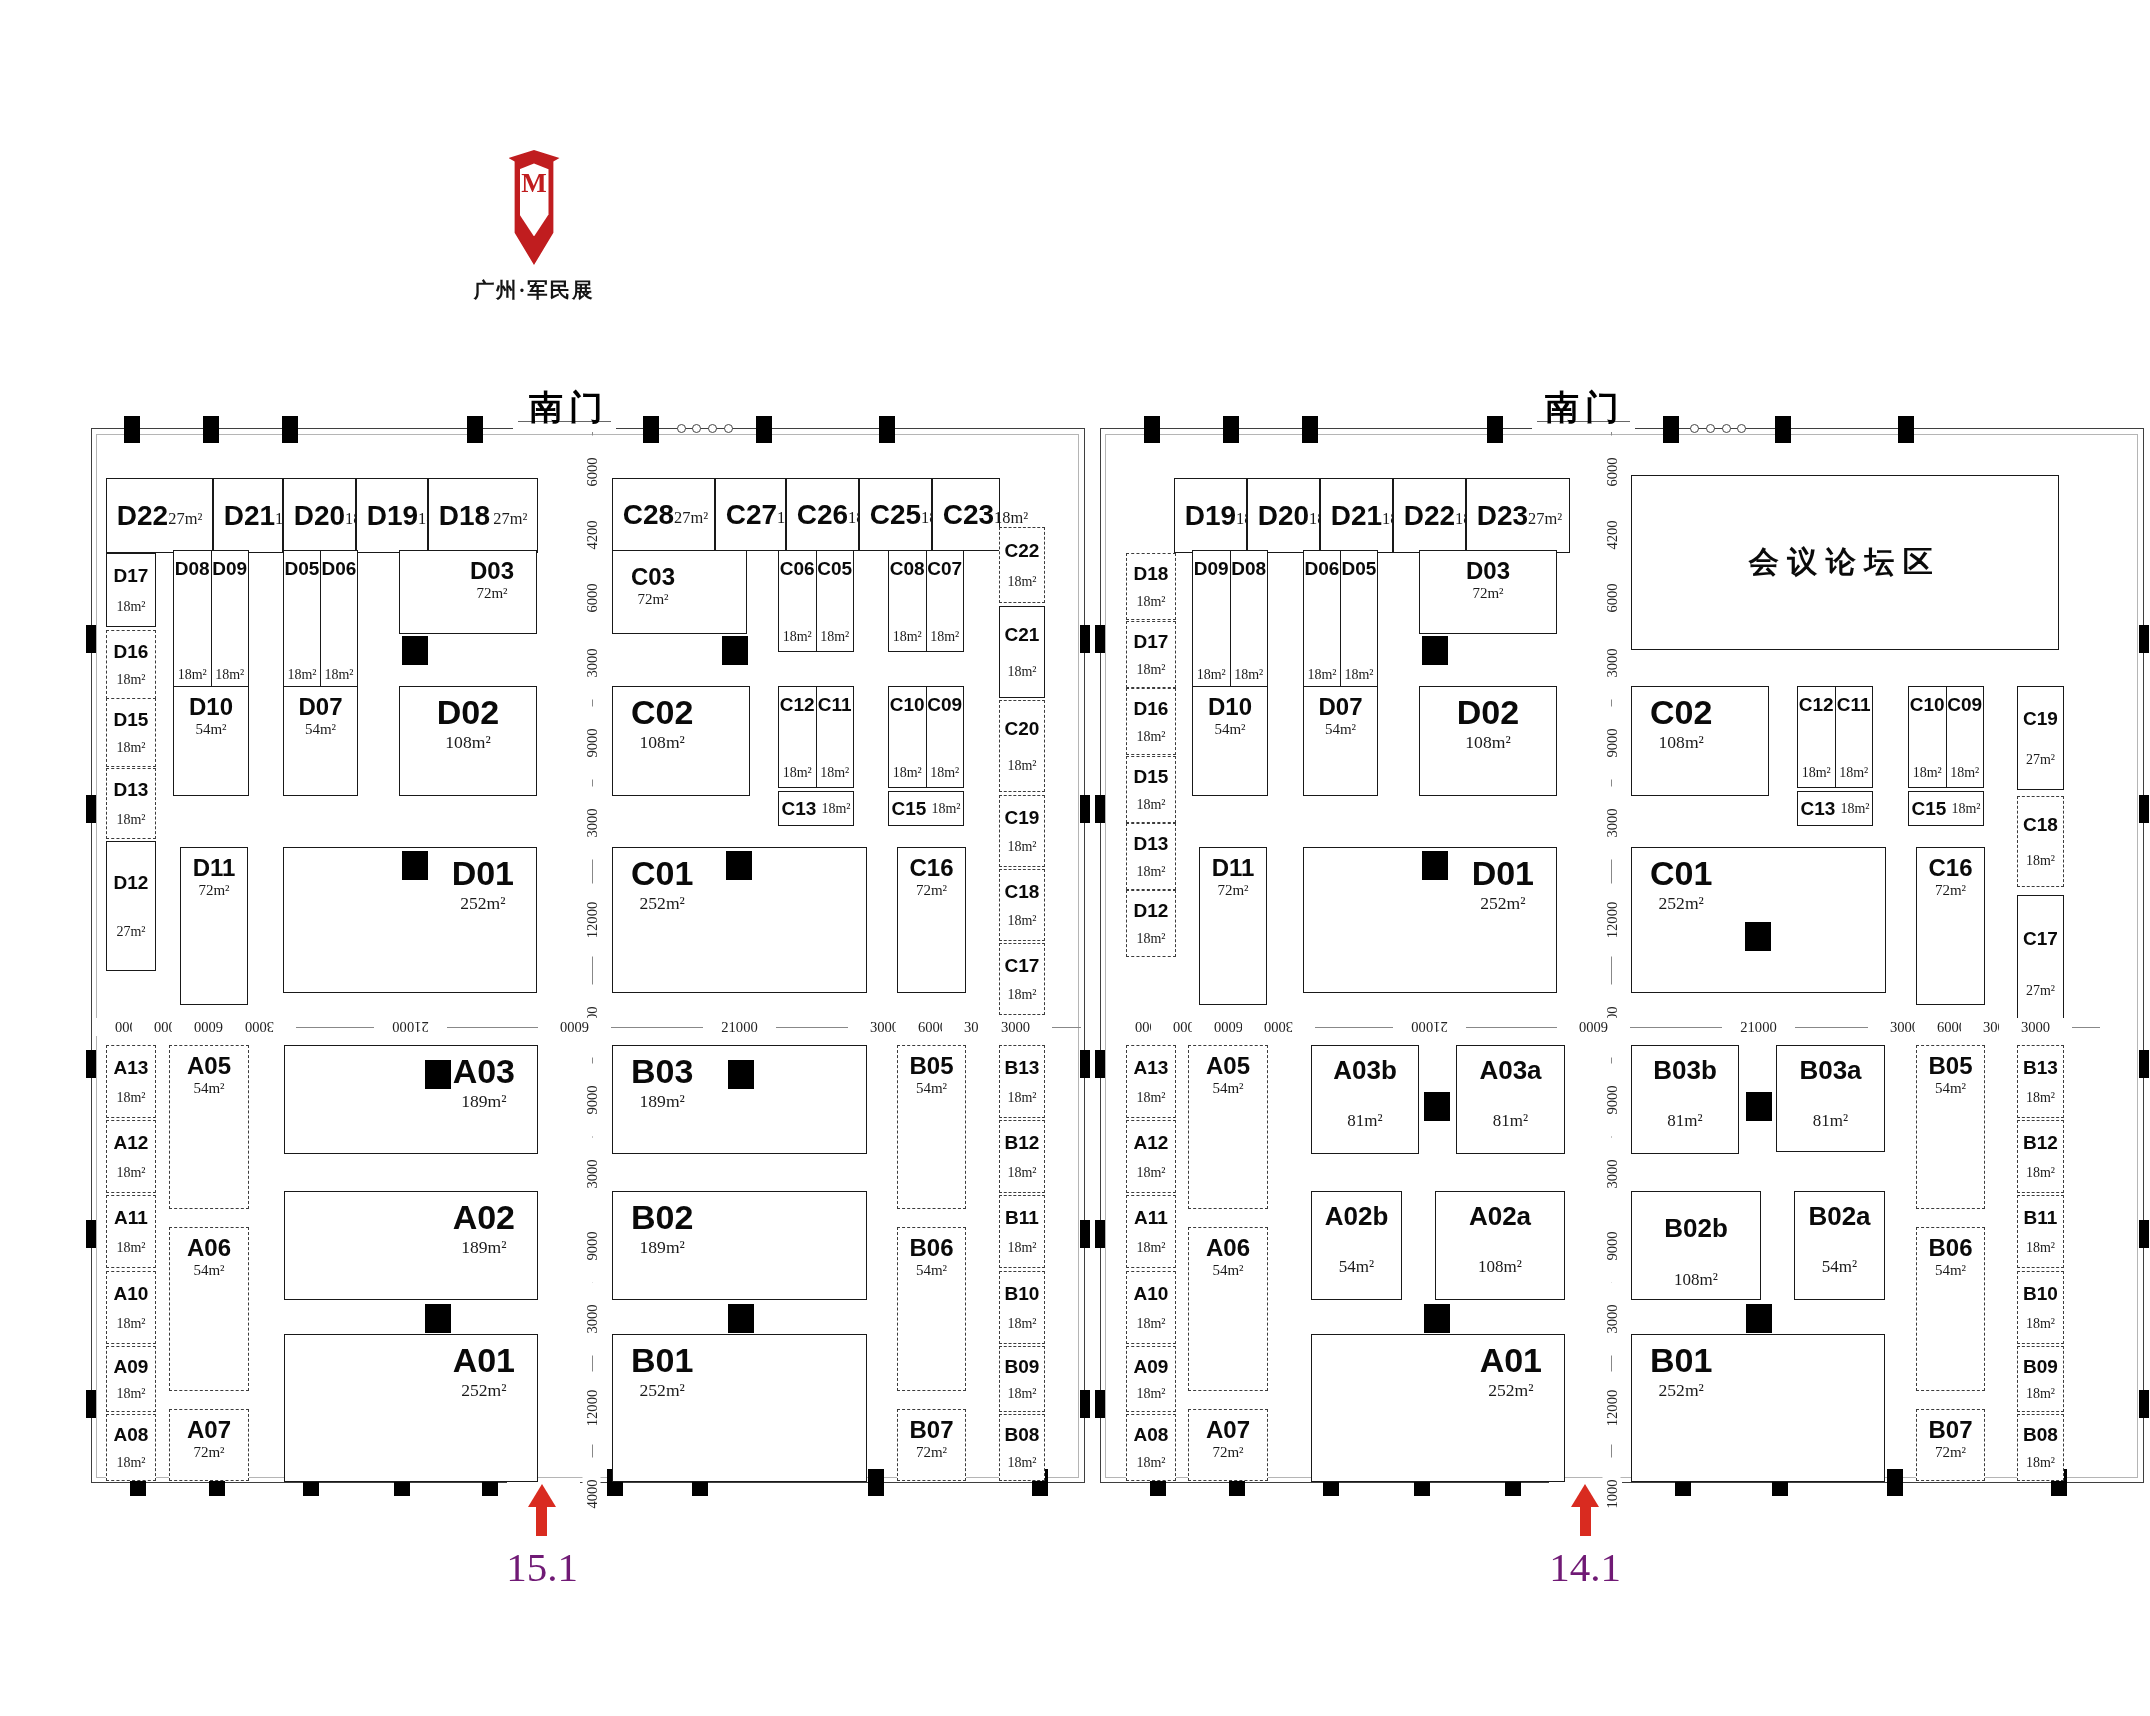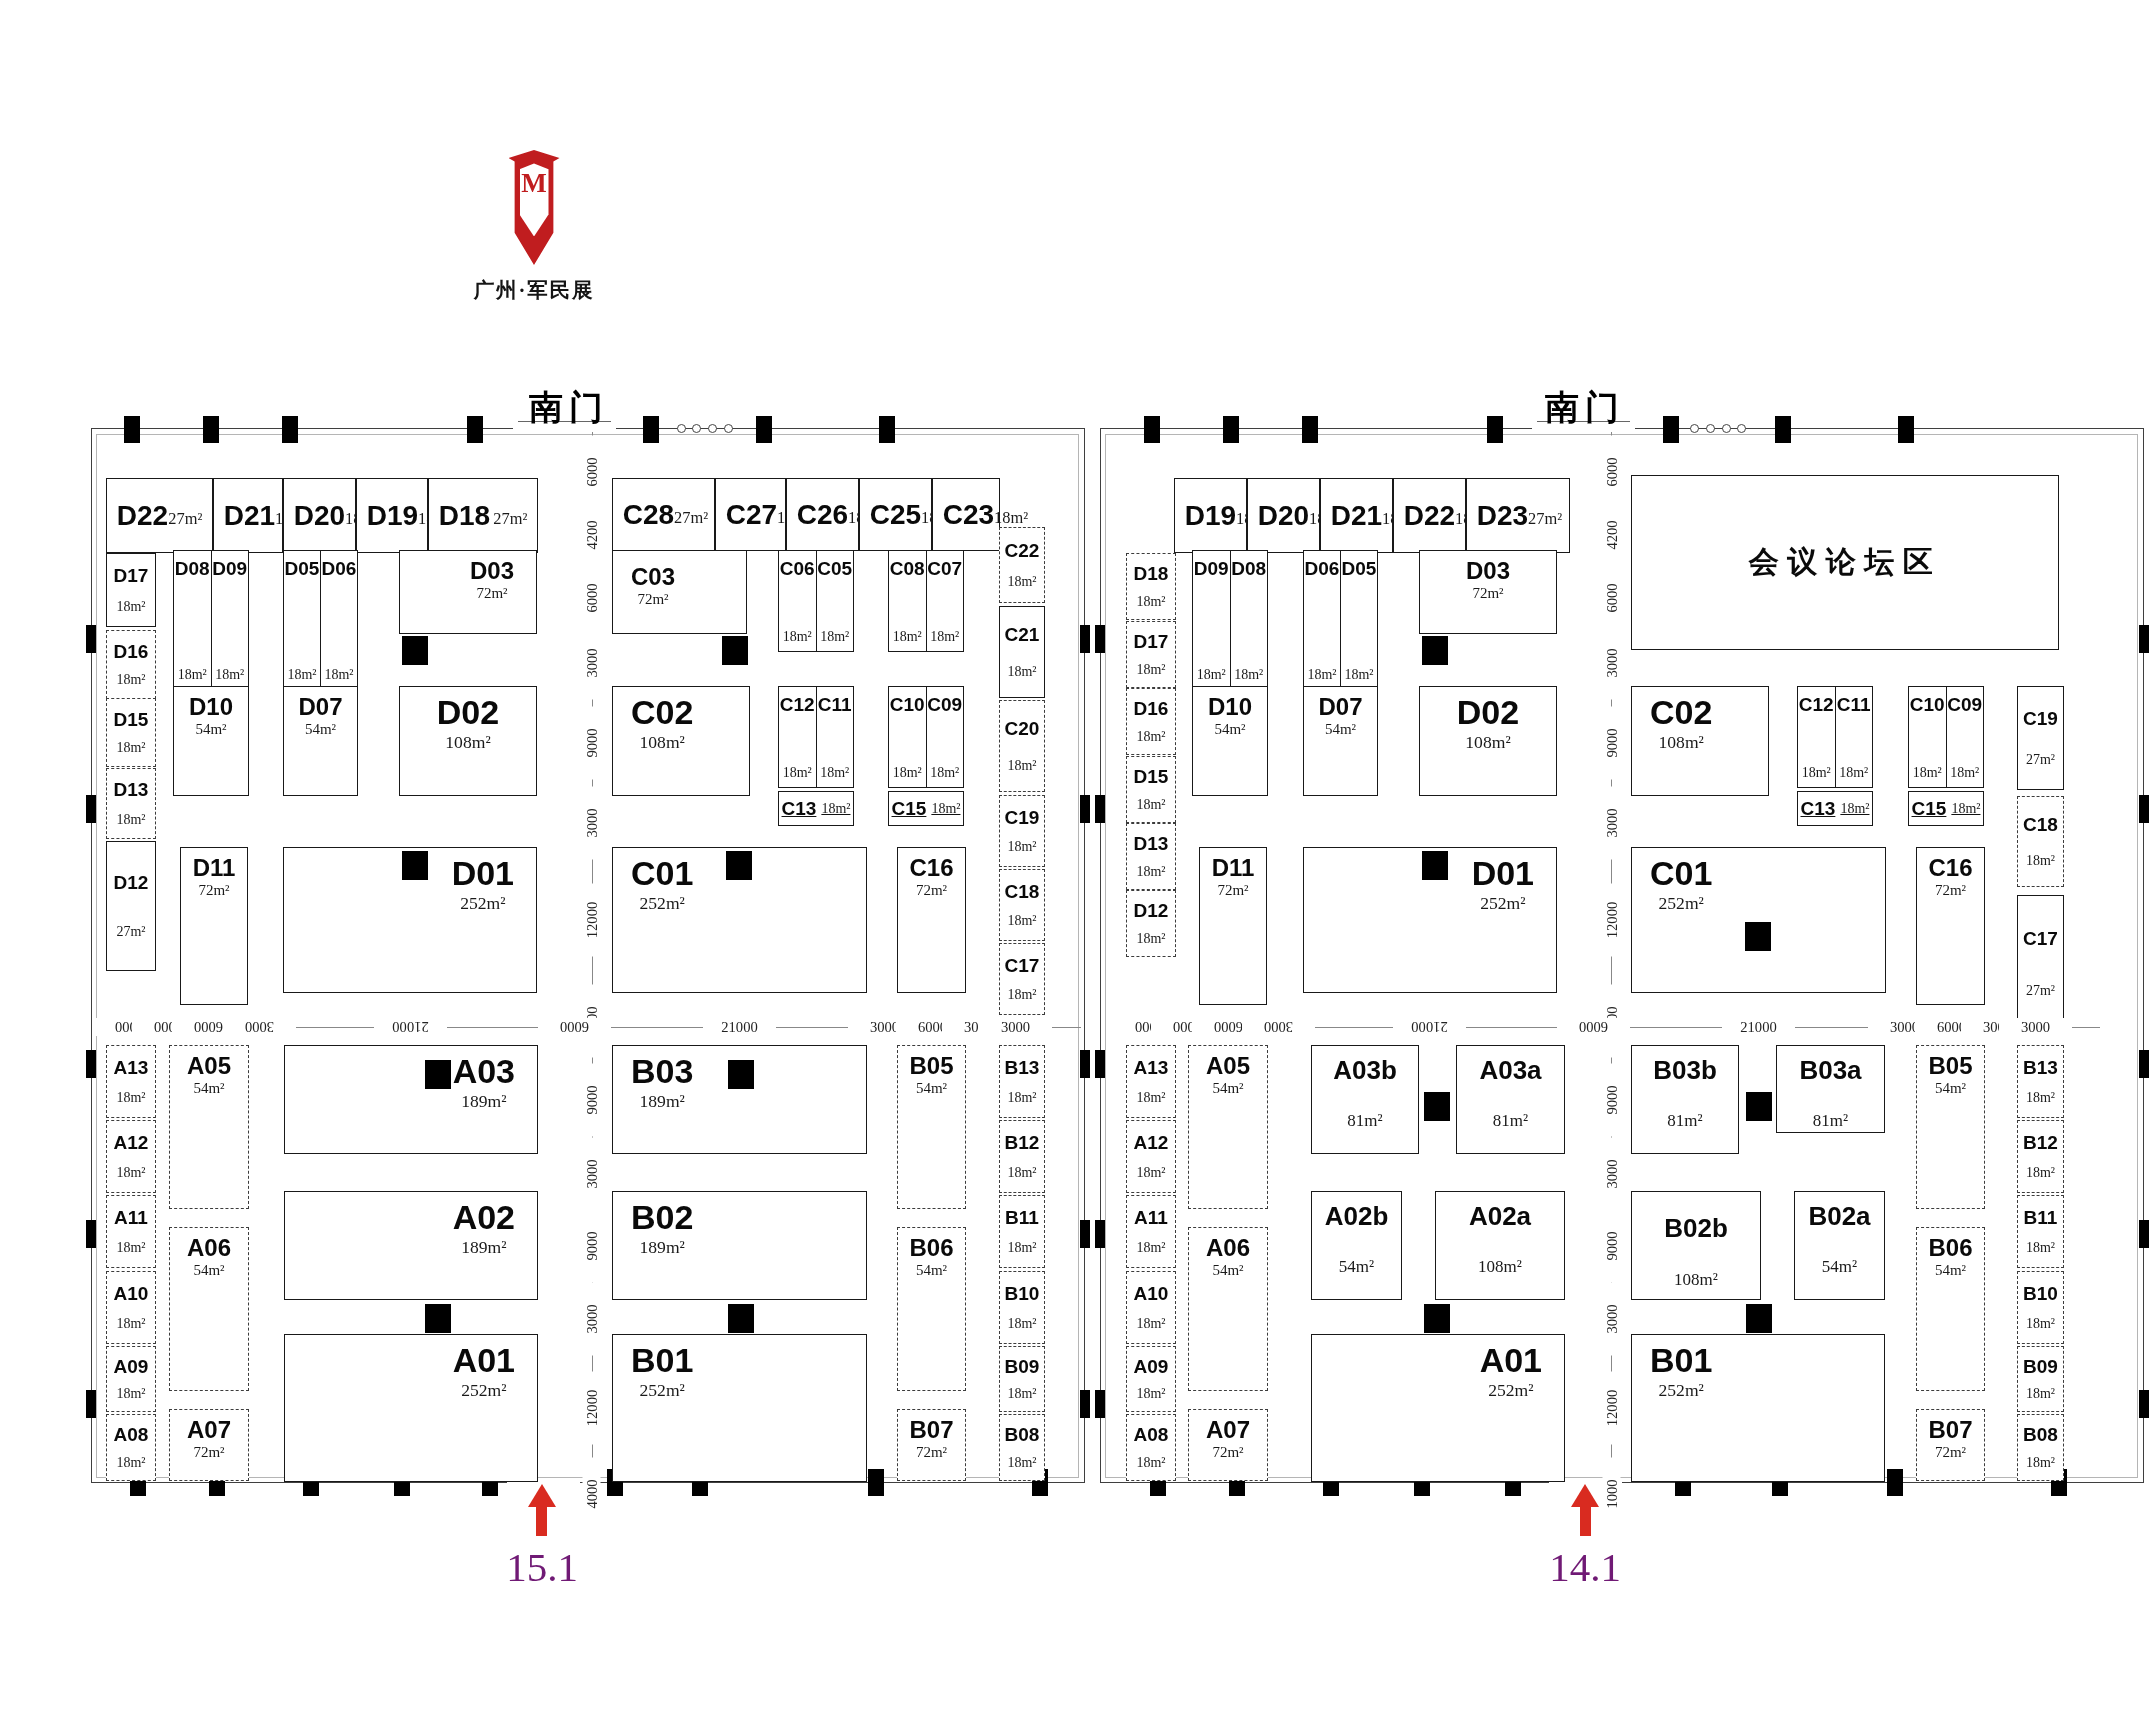--- a/index.html
+++ b/index.html
@@ -48,21 +48,21 @@
   .pcell + .pcell{border-left:1.2px solid #191919;}
   .pcell .code{font-size:19px;}
   .pcell .area{font-size:14px;}
   .k-md .code{font-size:24px;}
   .k-md .area{font-size:15px;}
   .k-xl .code{font-size:34px;}
   .k-xl .area{font-size:17.6px;}
   .k-ab{align-items:center;}
   .k-ab .code{font-size:26px;}
   .k-ab .area{font-size:17px;margin-top:25.5px;}
-  .k-inline{flex-direction:row;align-items:center;justify-content:center;gap:5px;text-decoration:underline;}
+  .k-inline{flex-direction:row;align-items:center;justify-content:center;gap:5px;}
   .k-inline .code{font-size:19px;}
   .k-inline .area{font-size:14px;}
   .k-conf{align-items:center;justify-content:center;}
   .k-conf .code{font-family:"Liberation Serif",serif;font-size:30px;font-weight:bold;letter-spacing:8.5px;}
   .lbl{text-align:center;}
   .pos-tl{align-items:flex-start;} .pos-tl .lbl{margin:6px 0 0 18px;}
   .pos-tr{align-items:flex-end;}  .pos-tr .lbl{margin:6px 22px 0 0;}
   .pos-tc{align-items:center;}    .pos-tc .lbl{margin-top:6px;}
   .sq{position:absolute;background:#000;}
   .dimline-v{position:absolute;border-left:0.6px solid #888;width:0;}
@@ -755,21 +755,21 @@
       <div class="booth k-xl pos-tr" style="left: 1311px; top: 1334px; width: 254px; height: 148px; position: absolute;">
         <div class="lbl" style="position: static;">
           <div class="code" style="position: static; display: block;">A01</div>
           <div class="area" style="position: static; display: block;">252m²</div>
         </div>
       </div>
       <div class="booth k-ab" style="left: 1631px; top: 1045px; width: 108px; height: 109px; position: absolute;">
         <div class="code" style="position: static; margin-top: 8.5px;">B03b</div>
         <div class="area" style="position: static;">81m²</div>
       </div>
-      <div class="booth k-ab" style="left: 1776px; top: 1045px; width: 109px; height: 88px; position: absolute;">
+      <div class="booth k-ab" style="left: 1776px; top: 1045px; width: 109px; height: 107px; position: absolute;">
         <div class="code" style="position: static; margin-top: 8.5px;">B03a</div>
         <div class="area" style="position: static;">81m²</div>
       </div>
       <div class="booth k-ab" style="left: 1631px; top: 1191px; width: 130px; height: 109px; position: absolute;">
         <div class="code" style="position: static; margin-top: 21px;">B02b</div>
         <div class="area" style="position: static;">108m²</div>
       </div>
       <div class="booth k-ab" style="left: 1794px; top: 1191px; width: 91px; height: 109px; position: absolute;">
         <div class="code" style="position: static; margin-top: 8.5px;">B02a</div>
         <div class="area" style="position: static;">54m²</div>

